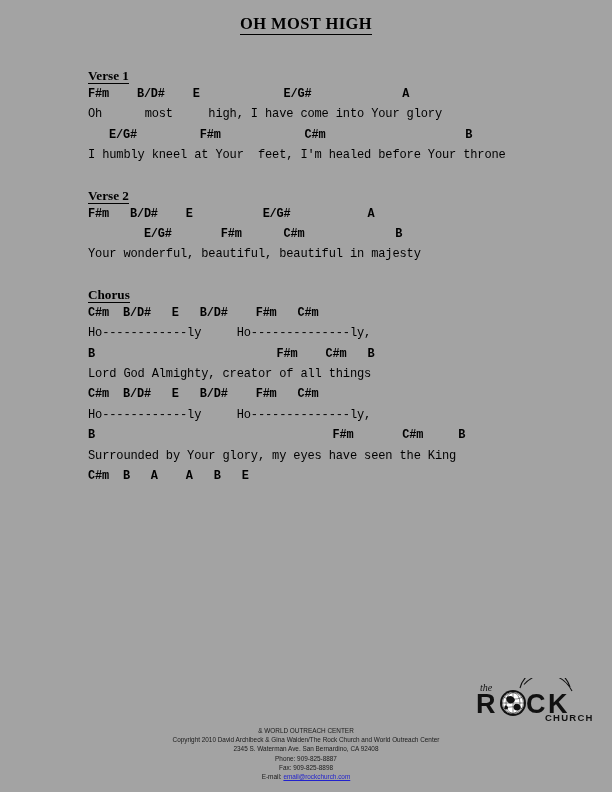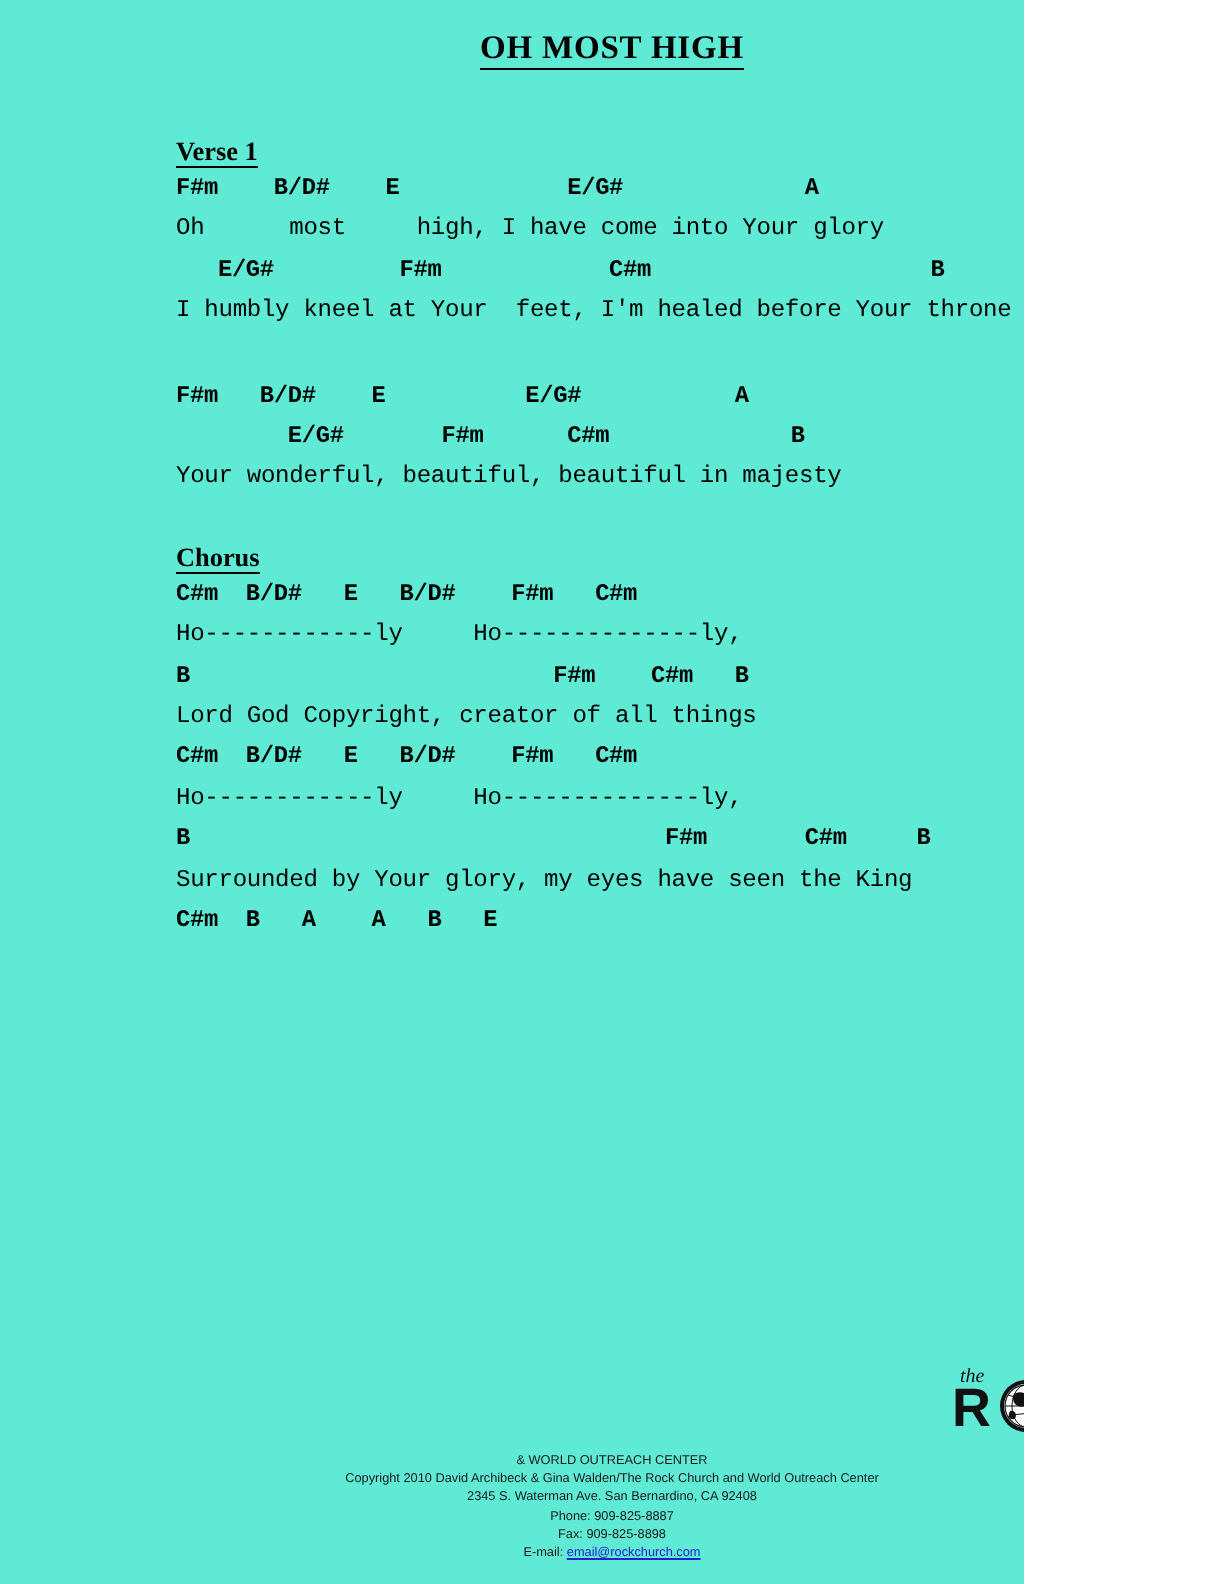--- a/index.html
+++ b/index.html
@@ -2,23 +2,23 @@
 <html><head>
 <meta charset="utf-8">
 <style>
   html, body {
     margin: 0;
     padding: 0;
     background: #ffffff;
   }
   .page {
     position: relative;
-    width: 512px;
+    width: 612px;
     height: 792px;
-    background: #5eead4;
+    background: #a3a3a3;
     overflow: hidden;
     font-family: "Liberation Serif", "DejaVu Serif", serif;
     color: #000000;
   }
 
   
   .title {
     position: absolute;
     top: 14px;
     left: 0;
@@ -127,38 +127,41 @@
         <div class="chordline">F#m    B/D#    E            E/G#             A</div>
         <div class="lyricline">Oh      most     high, I have come into Your glory</div>
         <div class="chordline">   E/G#         F#m            C#m                    B</div>
         <div class="lyricline">I humbly kneel at Your  feet, I'm healed before Your throne</div>
       </div>
     </div>
 
     <div class="gap-verse2"></div>
 
     <div class="section">
+      <div class="section-heading">
+        <span>Verse 2</span>
+      </div>
       <div class="lines">
         <div class="chordline">F#m   B/D#    E          E/G#           A</div>
         <div class="chordline">        E/G#       F#m      C#m             B</div>
         <div class="lyricline">Your wonderful, beautiful, beautiful in majesty</div>
       </div>
     </div>
 
     <div class="gap-chorus"></div>
 
     <div class="section">
       <div class="section-heading">
         <span>Chorus</span>
       </div>
       <div class="lines">
         <div class="chordline">C#m  B/D#   E   B/D#    F#m   C#m</div>
         <div class="lyricline">Ho------------ly     Ho--------------ly,</div>
         <div class="chordline">B                          F#m    C#m   B</div>
-        <div class="lyricline">Lord God Copyright, creator of all things</div>
+        <div class="lyricline">Lord God Almighty, creator of all things</div>
         <div class="chordline">C#m  B/D#   E   B/D#    F#m   C#m</div>
         <div class="lyricline">Ho------------ly     Ho--------------ly,</div>
         <div class="chordline">B                                  F#m       C#m     B</div>
         <div class="lyricline">Surrounded by Your glory, my eyes have seen the King</div>
         <div class="chordline">C#m  B   A    A   B   E</div>
       </div>
     </div>
 
   </div>
 

